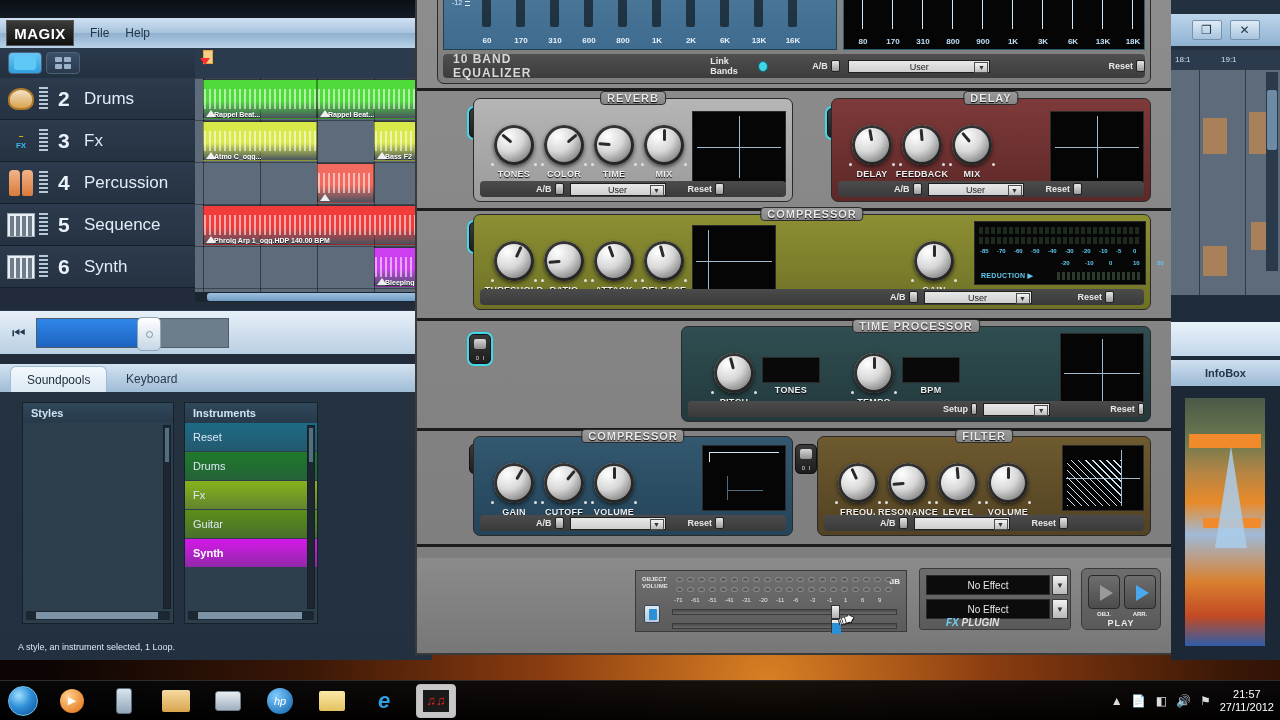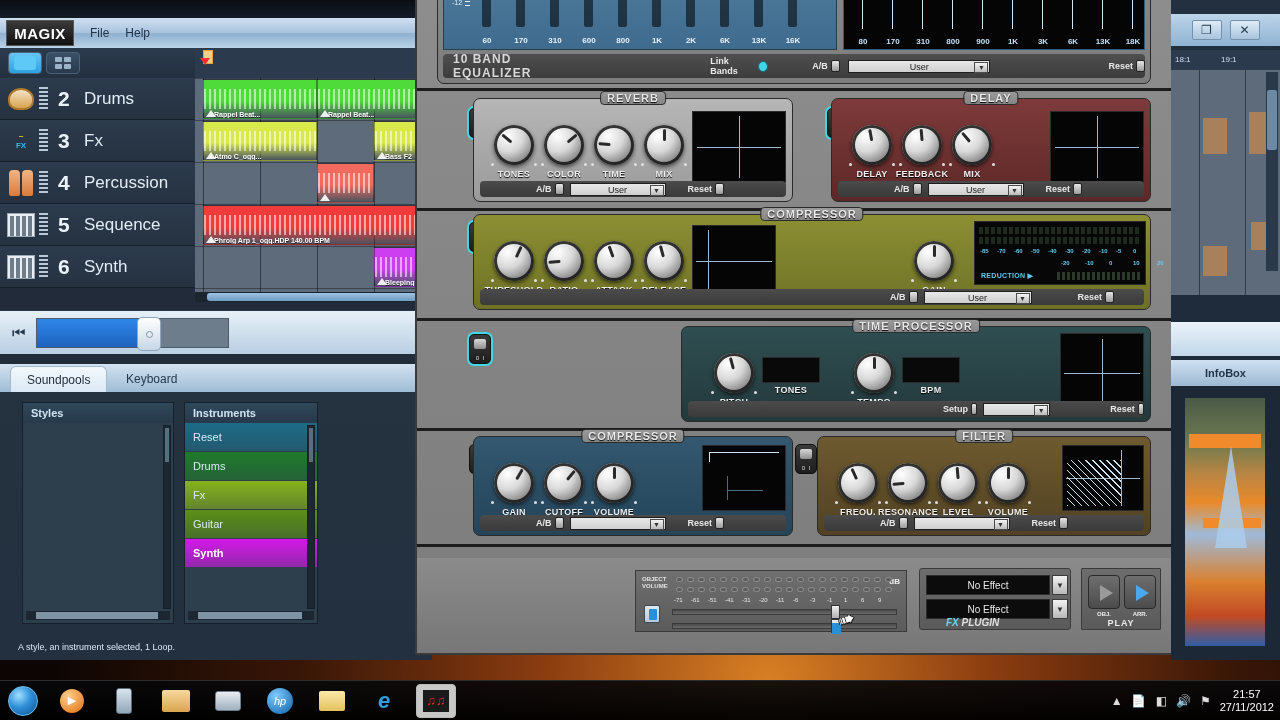--- a/index.html
+++ b/index.html
@@ -179,21 +179,21 @@
   .lockbtn i{position:absolute;left:4px;top:3px;width:8px;height:11px;background:#2b8fd6;border-radius:1px;}
   #fxplugin{position:absolute;left:502px;top:10px;width:152px;height:62px;
      background:linear-gradient(180deg,#6d6d6d,#5a5a5a);border:1px solid #3a3a3a;border-radius:3px;}
   .fxsel{position:absolute;left:6px;width:124px;height:20px;background:#0c0c0c;
      border:1px solid #2b2b2b;color:#e6e6e6;font-size:10px;text-align:center;line-height:20px;}
   .fxarrow{position:absolute;width:16px;height:20px;background:linear-gradient(180deg,#f2f2f2,#b8b8b8);
      border:1px solid #3a3a3a;font-size:8px;text-align:center;line-height:19px;color:#333;}
   #fxlabel{position:absolute;left:26px;bottom:1px;font-size:10px;font-weight:bold;color:#e0e0e0;font-style:italic;}
   #fxlabel b{color:#6fd2f5;}
   #playpanel{position:absolute;left:664px;top:10px;width:80px;height:62px;
-     background:linear-gradient(180deg,#6d6d6d,#5a5a5a);border:1px solid #3a3a3a;border-radius:1px;}
+     background:linear-gradient(180deg,#6d6d6d,#5a5a5a);border:1px solid #3a3a3a;border-radius:6px;}
   .playbtn{position:absolute;top:6px;width:32px;height:34px;border-radius:4px;
      background:linear-gradient(180deg,#6e6e6e,#4c4c4c);border:1px solid #2a2a2a;}
   .playbtn .tri{position:absolute;left:11px;top:9px;width:0;height:0;
      border-top:8px solid transparent;border-bottom:8px solid transparent;}
   .playlbl{position:absolute;top:42px;font-size:6px;color:#eee;font-weight:bold;text-align:center;width:32px;}
   #playword{position:absolute;left:0;right:0;bottom:1px;text-align:center;font-size:9px;font-weight:bold;color:#eaeaea;letter-spacing:1px;}
 
   
   #right-col{position:absolute;left:1171px;top:0;width:109px;height:660px;
      background:linear-gradient(180deg,#223040,#1b2735);}

